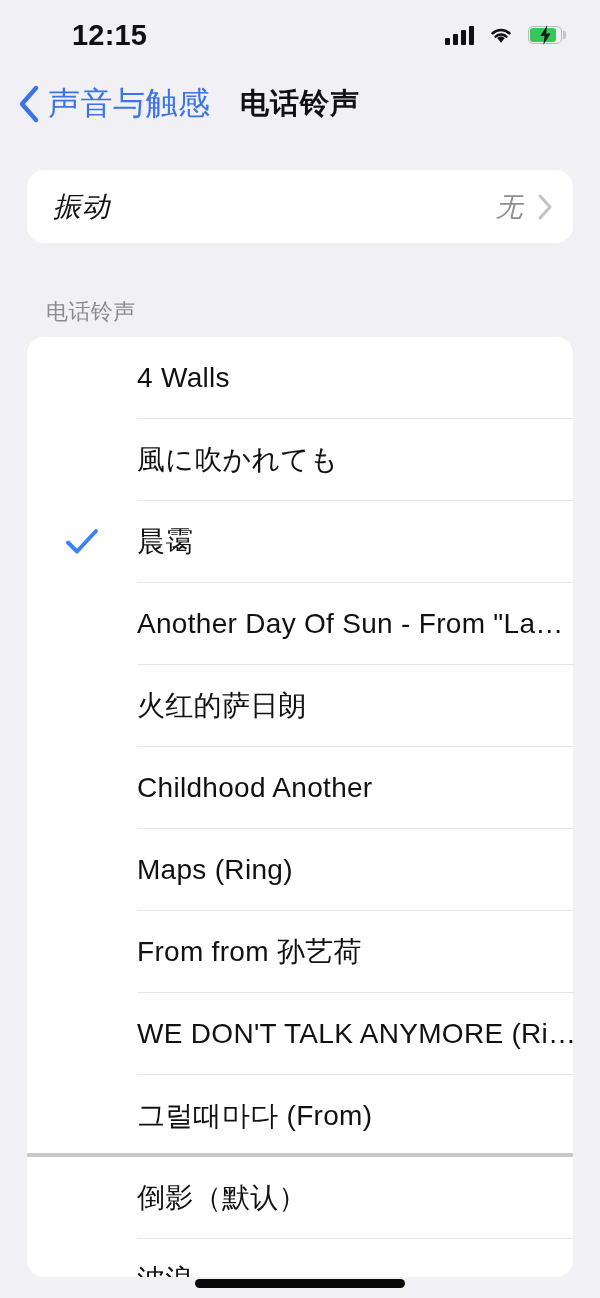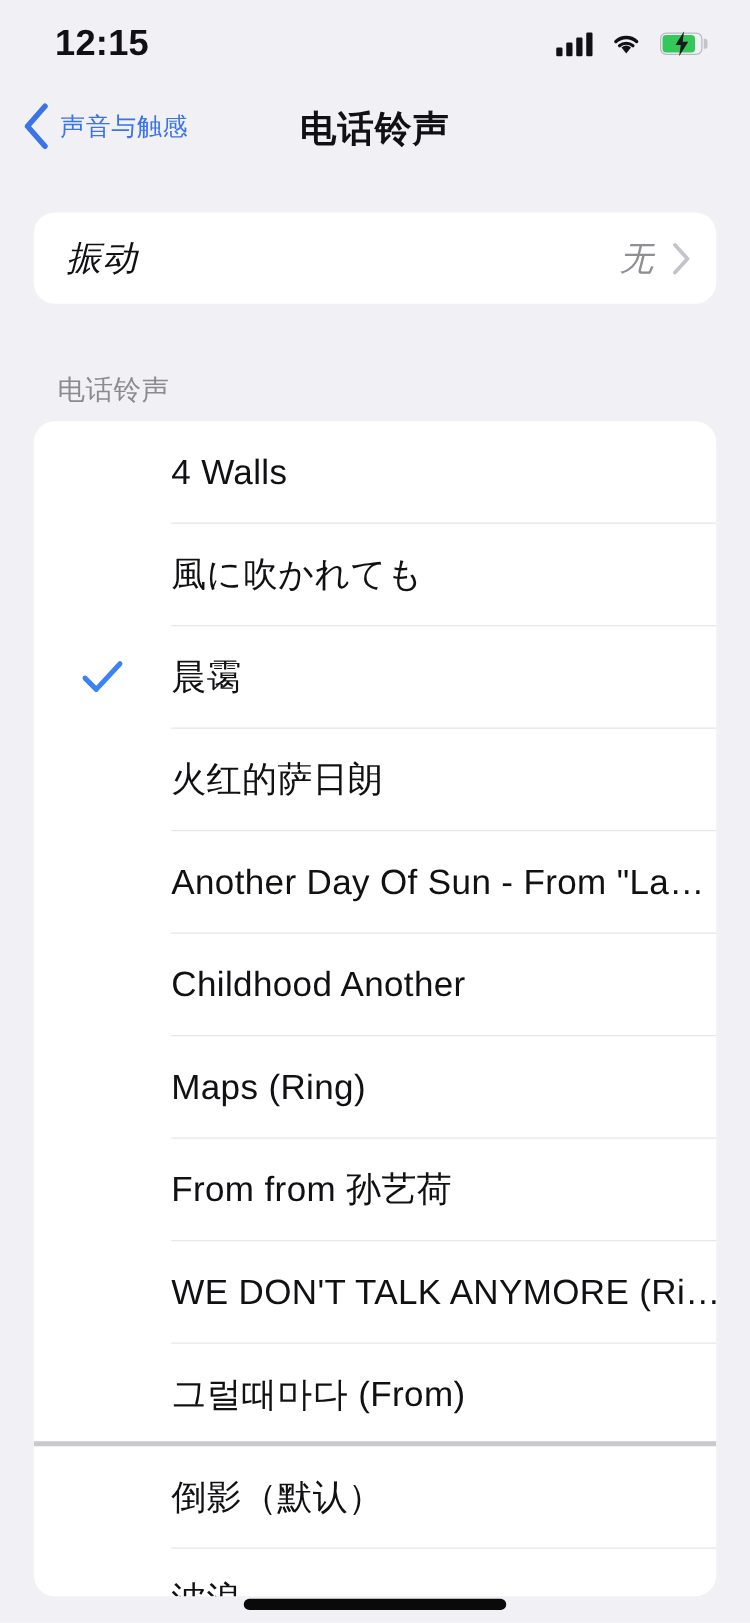--- a/index.html
+++ b/index.html
@@ -8,21 +8,21 @@
     background:#f1f1f5;
     font-family:"Liberation Sans","DejaVu Sans",sans-serif;
     overflow:hidden;
   }
   .phone { position:relative; width:600px; height:1298px; background:#f1f1f5; }
 
   
   .statusbar {
     position:absolute; top:0; left:0; width:600px; height:70px;
     display:flex; align-items:center; justify-content:space-between;
-    padding:0 38px 0 44px;
+    padding:0 38px 0 72px;
   }
   .status-time {
     font-size:29px; font-weight:700; color:#111114; letter-spacing:0.2px;
   }
   .status-right { display:flex; align-items:center; gap:14px; }
 
   .signal { display:flex; align-items:flex-end; gap:3px; height:20px; }
   .signal i { display:block; width:5px; background:#111114; border-radius:1px; }
   .signal i:nth-child(1){ height:7px; }
   .signal i:nth-child(2){ height:11px; }
@@ -52,21 +52,21 @@
   
   .navbar {
     position:absolute; top:72px; left:0; width:600px; height:68px;
   }
   .back {
     position:absolute; left:18px; top:10px;
     display:flex; align-items:center; gap:8px; cursor:pointer;
   }
   .back-chevron { width:22px; height:38px; display:block; }
   .back-label {
-    font-size:20px; color:#3b74e8; letter-spacing:0.5px;
+    font-size:32px; color:#3b74e8; letter-spacing:0.5px;
   }
   .nav-title {
     position:absolute; left:240px; top:12px;
     font-size:29px; font-weight:700; color:#111114; letter-spacing:1px;
   }
 
   
   .card {
     position:absolute; left:27px; width:546px;
     background:#ffffff; border-radius:17px;
@@ -184,26 +184,26 @@
         <div class="check-col">
           <svg class="check" viewBox="0 0 34 28">
             <path d="M3 14.5 L12 23.5 L31 3" stroke="#3b82f6" stroke-width="4" fill="none" stroke-linecap="round" stroke-linejoin="round"></path>
           </svg>
         </div>
         <span class="row-label">晨霭</span>
         <div class="sep"></div>
       </div>
       <div class="list-row">
         <div class="check-col"></div>
+        <span class="row-label">Another Day Of Sun - From "La…</span>
+        <div class="sep"></div>
+      </div>
+      <div class="list-row">
+        <div class="check-col"></div>
         <span class="row-label">火红的萨日朗</span>
-        <div class="sep"></div>
-      </div>
-      <div class="list-row">
-        <div class="check-col"></div>
-        <span class="row-label">Another Day Of Sun - From "La…</span>
         <div class="sep"></div>
       </div>
       <div class="list-row">
         <div class="check-col"></div>
         <span class="row-label">Childhood Another</span>
         <div class="sep"></div>
       </div>
       <div class="list-row">
         <div class="check-col"></div>
         <span class="row-label">Maps (Ring)</span>

